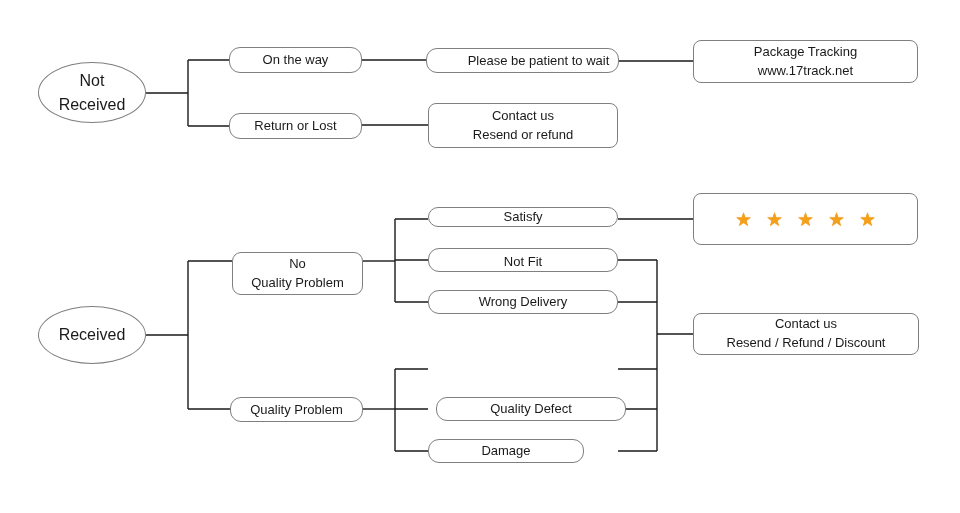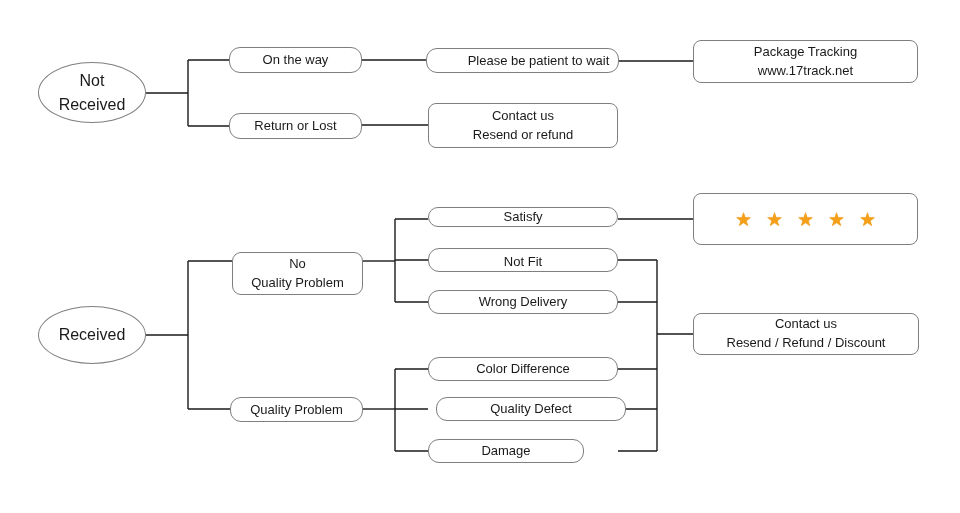--- a/index.html
+++ b/index.html
@@ -141,23 +141,20 @@
   </div>
 
   <div class="node pill" style="left:428px; top:248px; width:190px; height:24px;justify-content:flex-end;">
     <span>Not Fit</span>
   </div>
 
   <div class="node pill" style="left:428px; top:290px; width:190px; height:24px;">
     <span>Wrong Delivery</span>
   </div>
 
-  <div class="node pill" style="left:428px; top:357px; width:190px; height:24px;">
-    <span>Color Difference</span>
-  </div>
 
   <div class="node pill" style="left:428px; top:397px; width:190px; height:24px;margin-left:8px;">
     <span>Quality Defect</span>
   </div>
 
   <div class="node pill" style="left:428px; top:439px; width:156px; height:24px;">
     <span>Damage</span>
   </div>
 
   <div class="node" style="left:693px; top:193px; width:225px; height:52px;">

